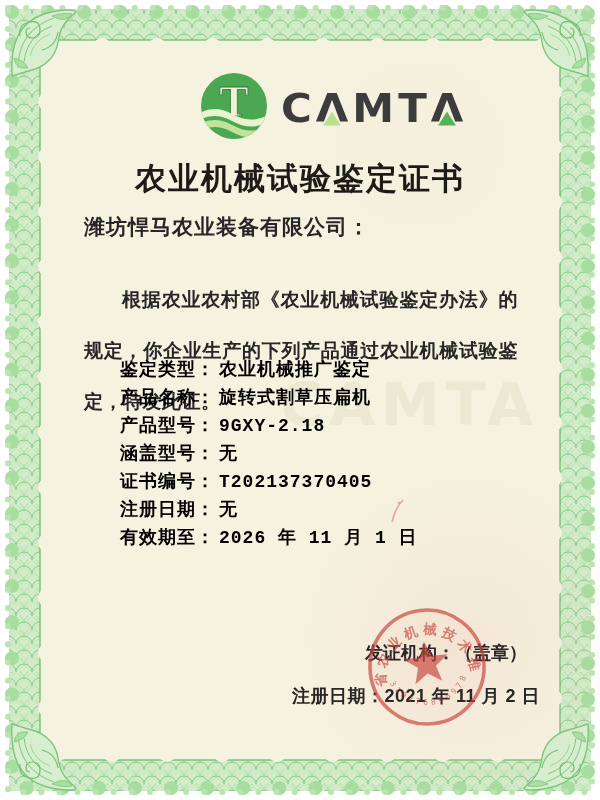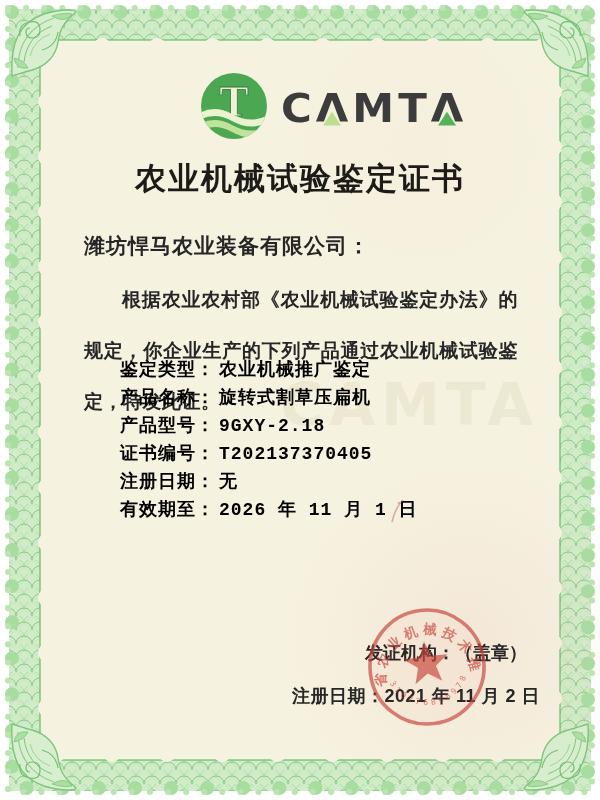--- a/index.html
+++ b/index.html
@@ -19,21 +19,21 @@
                color:#3c3c3c;letter-spacing:0;margin-right:4px;position:relative;transform:scaleY(0.92);}
   .logo-letter.accent-light::after,.logo-letter.accent-green::after{
       content:"";position:absolute;left:50%;transform:translateX(-50%);bottom:3px;width:0;height:0;
       border-left:9px solid transparent;border-right:9px solid transparent;}
   .logo-letter.accent-light::after{border-bottom:15px solid #b9e08f;}
   .logo-letter.accent-green::after{border-bottom:15px solid #55b259;}
 
   .title{position:absolute;left:0;top:158px;width:600px;text-align:center;
          font-family:"Liberation Serif",serif;font-weight:700;font-size:31px;letter-spacing:2px;color:#1d1b18;}
 
-  .recipient{position:absolute;left:84px;top:232px;font-size:21px;font-weight:700;color:#262626;letter-spacing:1px;font-family:Liberation Serif, serif;}
+  .recipient{position:absolute;left:84px;top:213px;font-size:21px;font-weight:700;color:#262626;letter-spacing:1px;font-family:Liberation Serif, serif;}
 
   .body-par{position:absolute;left:84px;top:274px;width:434px;font-size:19px;line-height:51px;
             font-weight:600;color:#262626;text-indent:2em;text-align:justify;letter-spacing:0.5px;}
 
   .fields{position:absolute;left:120px;top:356px;}
   .field-row{height:28px;line-height:28px;font-size:18px;font-weight:700;color:#000000;white-space:nowrap;font-family:Liberation Mono, monospace;}
   .field-label{letter-spacing:1px;margin-right:4px;}
   .field-value{letter-spacing:1px;}
 
   .watermark{position:absolute;left:280px;top:370px;font-family:"DejaVu Sans",sans-serif;font-weight:bold;
@@ -120,20 +120,23 @@
     <div class="field-row">
       <span class="field-label">鉴定类型：</span><span class="field-value">农业机械推广鉴定</span>
     </div>
     <div class="field-row">
       <span class="field-label">产品名称：</span><span class="field-value">旋转式割草压扁机</span>
     </div>
     <div class="field-row">
       <span class="field-label">产品型号：</span><span class="field-value">9GXY-2.18</span>
     </div>
     <div class="field-row">
+      <span class="field-label">涵盖型号：</span><span class="field-value">无</span>
+    </div>
+    <div class="field-row">
       <span class="field-label">证书编号：</span><span class="field-value">T202137370405</span>
     </div>
     <div class="field-row">
       <span class="field-label">注册日期：</span><span class="field-value">无</span>
     </div>
     <div class="field-row">
       <span class="field-label">有效期至：</span><span class="field-value">2026 年 11 月 1 日</span>
     </div>
   </div>
 

